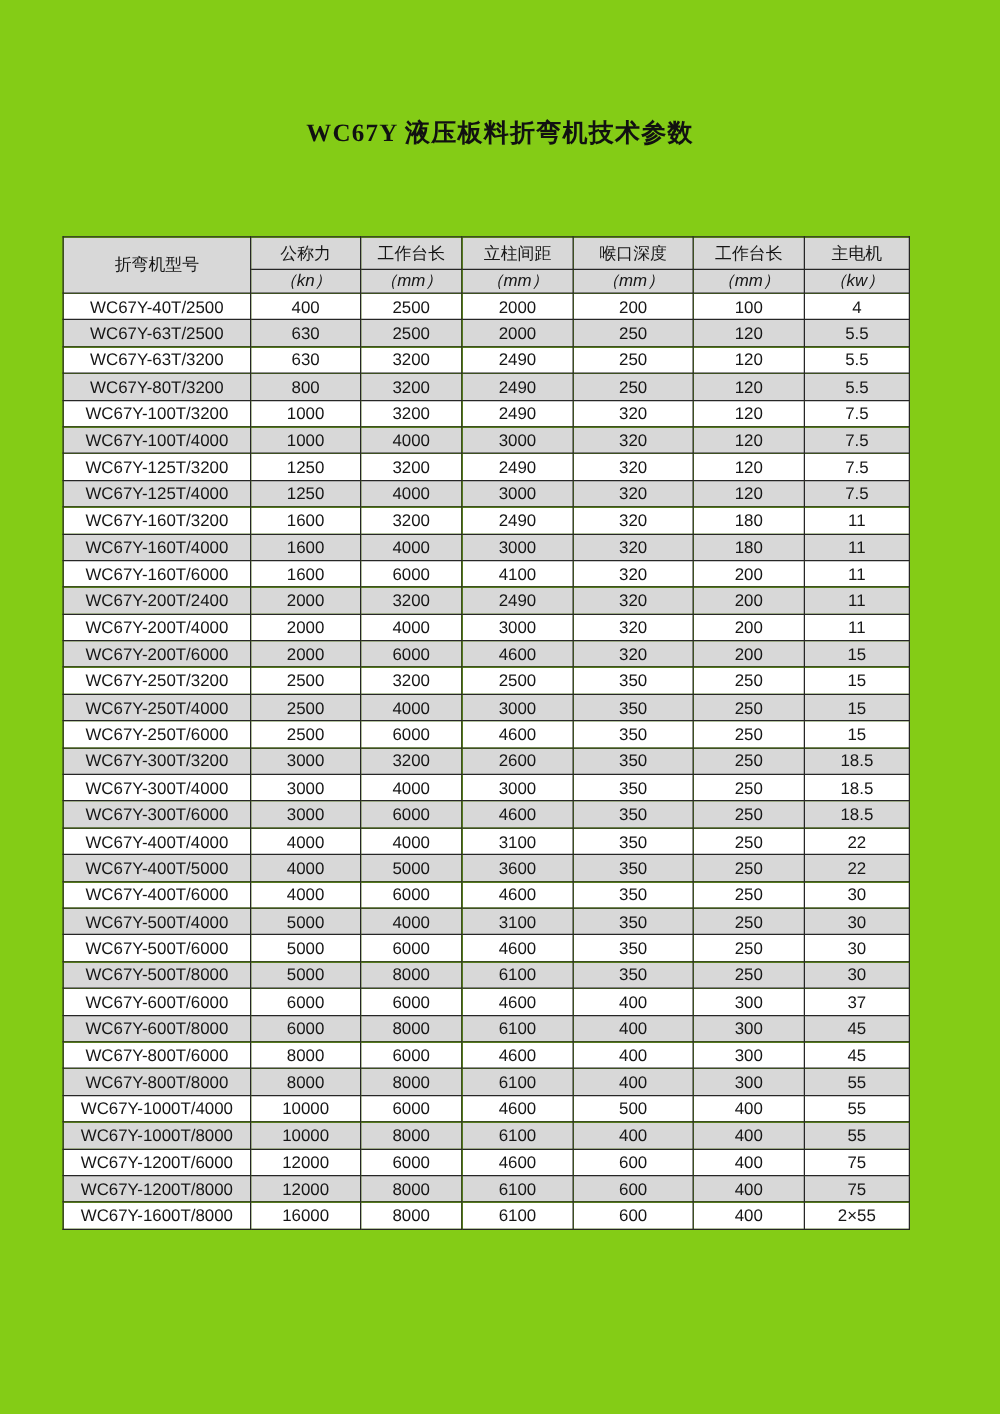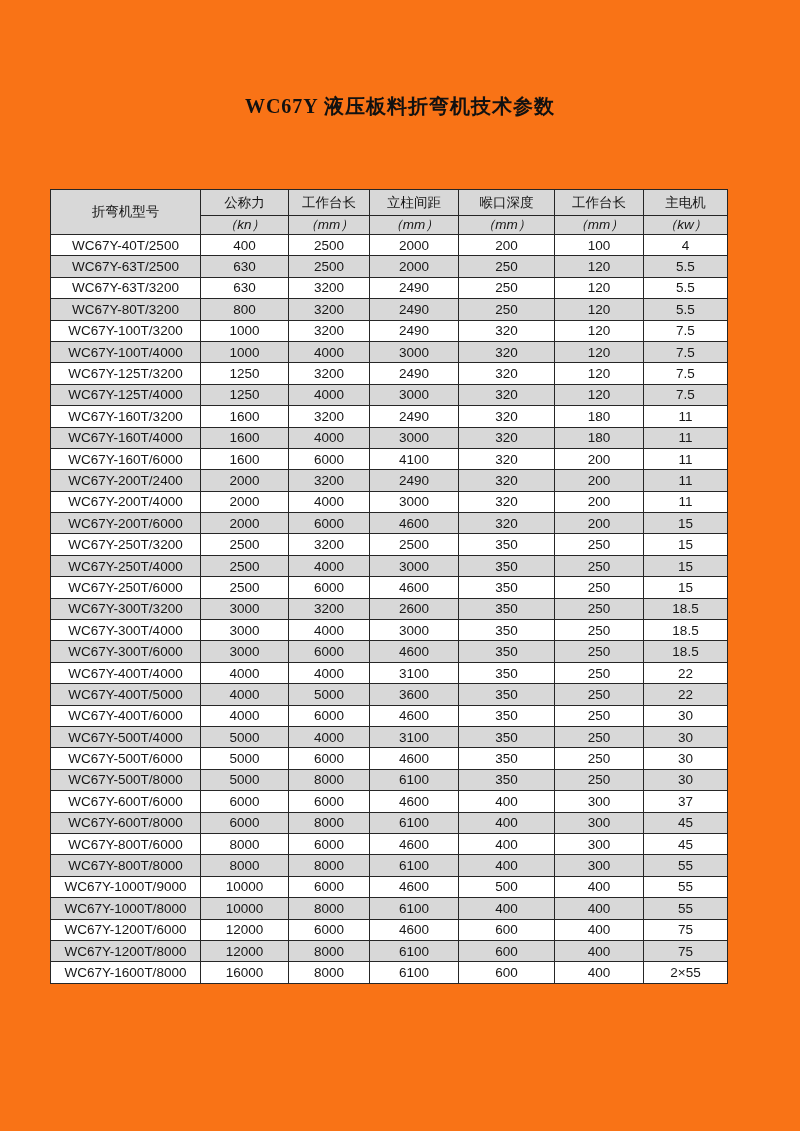--- a/index.html
+++ b/index.html
@@ -1,20 +1,20 @@
 <!DOCTYPE html>
 <html style="--header-bg: #d8d8d8; --alt-bg: #d8d8d8; --border-color: #262626;"><head>
 <meta charset="utf-8">
 <style>
   html, body { margin: 0; padding: 0; background: #ffffff; }
   .page {
     position: relative;
     width: 800px;
     height: 1131px;
-    background: #f97316;
+    background: #84cc16;
     overflow: hidden;
     font-family: "Liberation Sans", "DejaVu Sans", sans-serif;
     color: #161616;
   }
   .doc-title {
     position: absolute;
     top: 93px;
     left: 0;
     width: 100%;
     text-align: center;
@@ -359,21 +359,21 @@
         <tr class="alt">
           <td>WC67Y-800T/8000</td>
           <td>8000</td>
           <td>8000</td>
           <td>6100</td>
           <td>400</td>
           <td>300</td>
           <td>55</td>
         </tr>
         <tr>
-          <td>WC67Y-1000T/9000</td>
+          <td>WC67Y-1000T/4000</td>
           <td>10000</td>
           <td>6000</td>
           <td>4600</td>
           <td>500</td>
           <td>400</td>
           <td>55</td>
         </tr>
         <tr class="alt">
           <td>WC67Y-1000T/8000</td>
           <td>10000</td>

